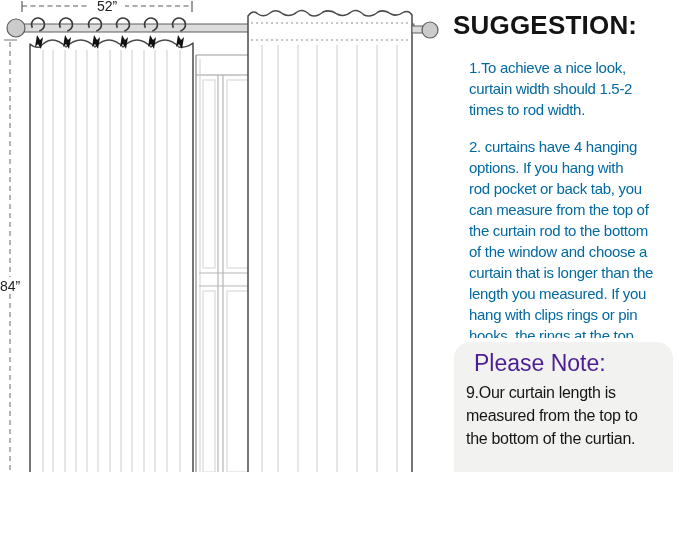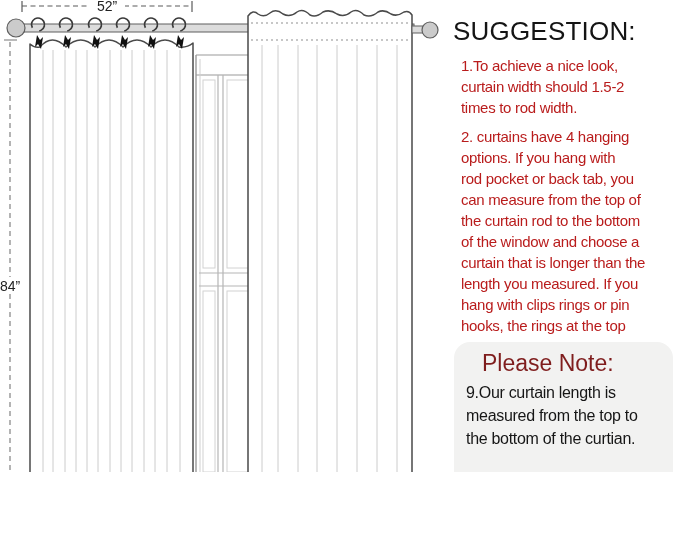--- a/index.html
+++ b/index.html
@@ -5,32 +5,32 @@
   html,body{margin:0;padding:0;background:#fff;}
   #stage{
     position:relative;width:679px;height:472px;background:#ffffff;overflow:hidden;
     font-family:"Liberation Sans",sans-serif;color:#1b1b1b;
   }
   #drawing{position:absolute;left:0;top:0;}
   .right-col{
     position:absolute;left:453px;top:8px;width:226px;height:330px;overflow:hidden;
   }
   .sugg-title{
-    margin:8px 0 3px 0;font-size:26px;font-weight:400;letter-spacing:0.2px;color:#141414;
+    margin:2px 0 3px 0;font-size:26px;font-weight:700;letter-spacing:0.2px;color:#141414;
   }
   .sugg-item{
-    margin:8px;font-size:15px;line-height:21px;letter-spacing:-0.3px;
-    white-space:pre-line;color:#b91c1c;
+    margin:16px;font-size:15px;line-height:21px;letter-spacing:-0.3px;
+    white-space:pre-line;color:#0369a1;
   }
   .note-box{
     position:absolute;left:454px;top:342px;width:219px;height:208px;
     background:#f2f2f1;border-radius:16px;padding:8px 10px 0 12px;box-sizing:border-box;
   }
   .note-title{
-    margin:0 0 4px 16px;font-size:23px;font-weight:400;color:#7f1d1d;
+    margin:0 0 4px 8px;font-size:23px;font-weight:400;color:#4c1d95;
   }
   .note-item{
     margin:0;font-size:16px;line-height:23px;letter-spacing:-0.3px;
     white-space:pre-line;color:#161616;
   }
   svg text{font-family:"Liberation Sans",sans-serif;}
 </style>
 </head>
 <body>
 

